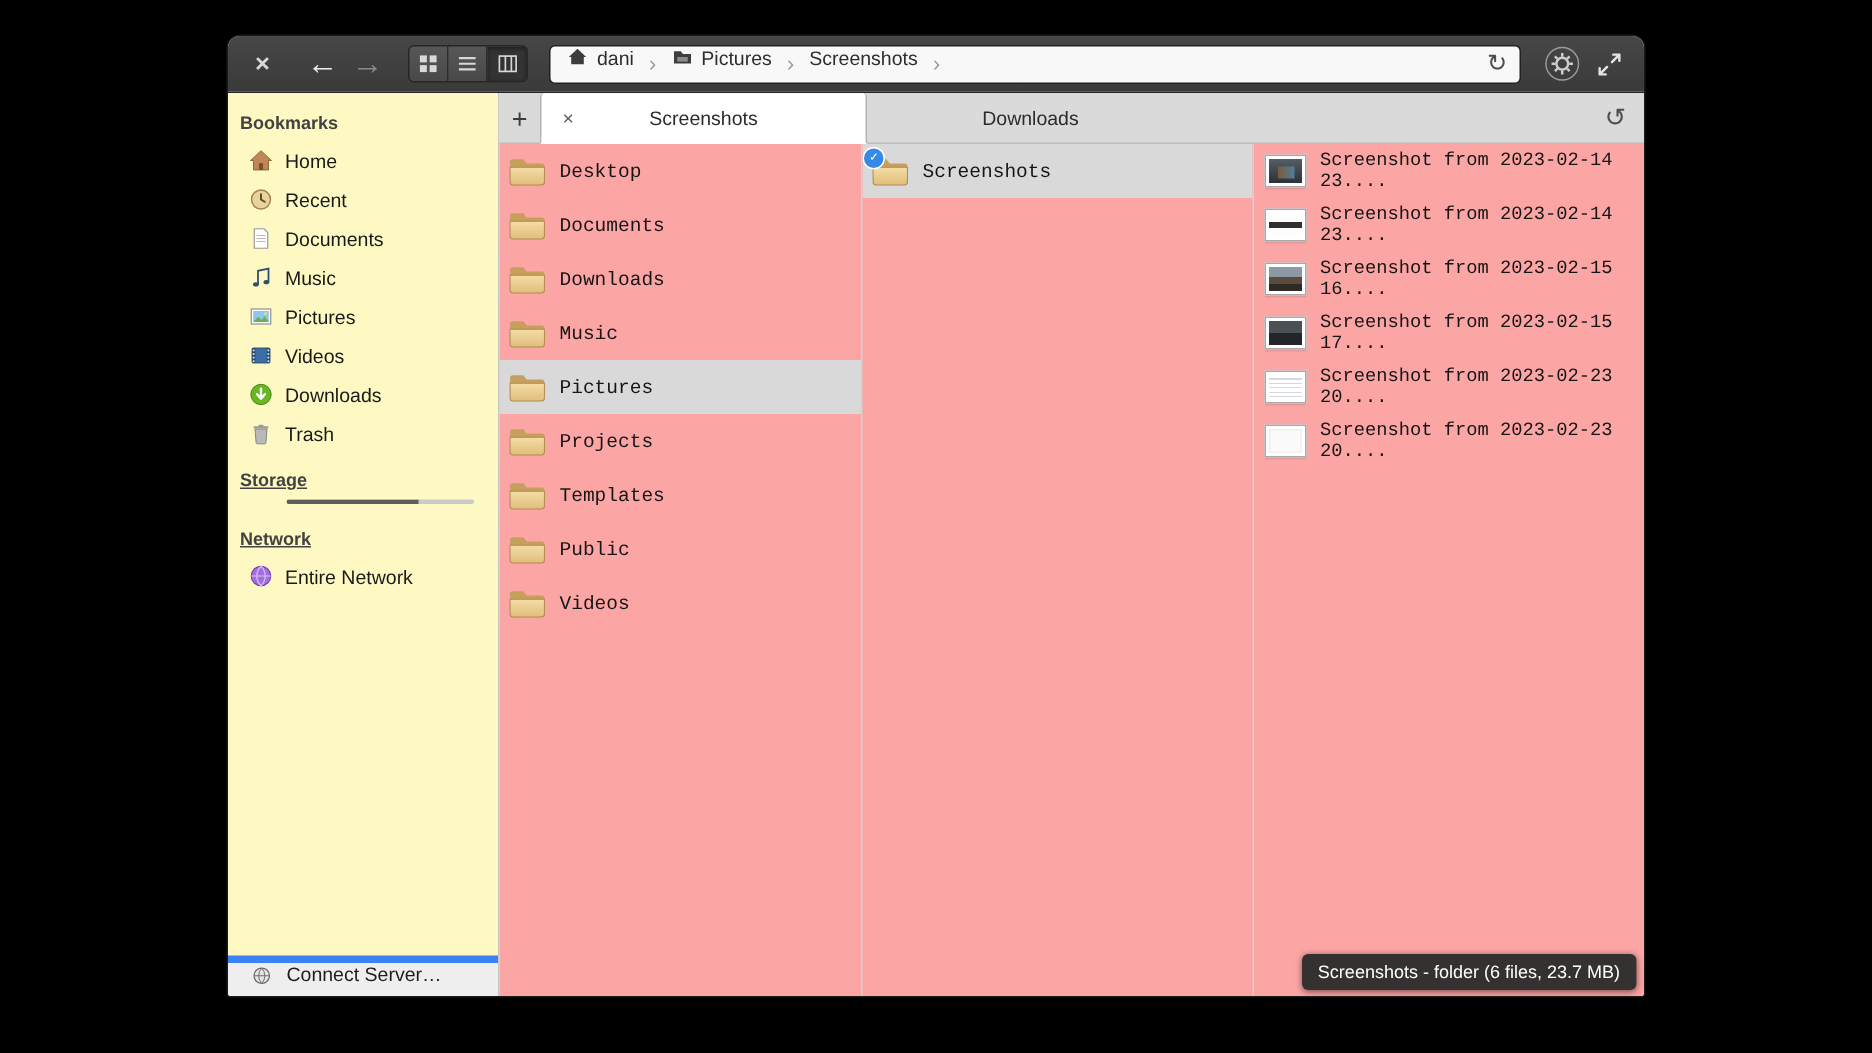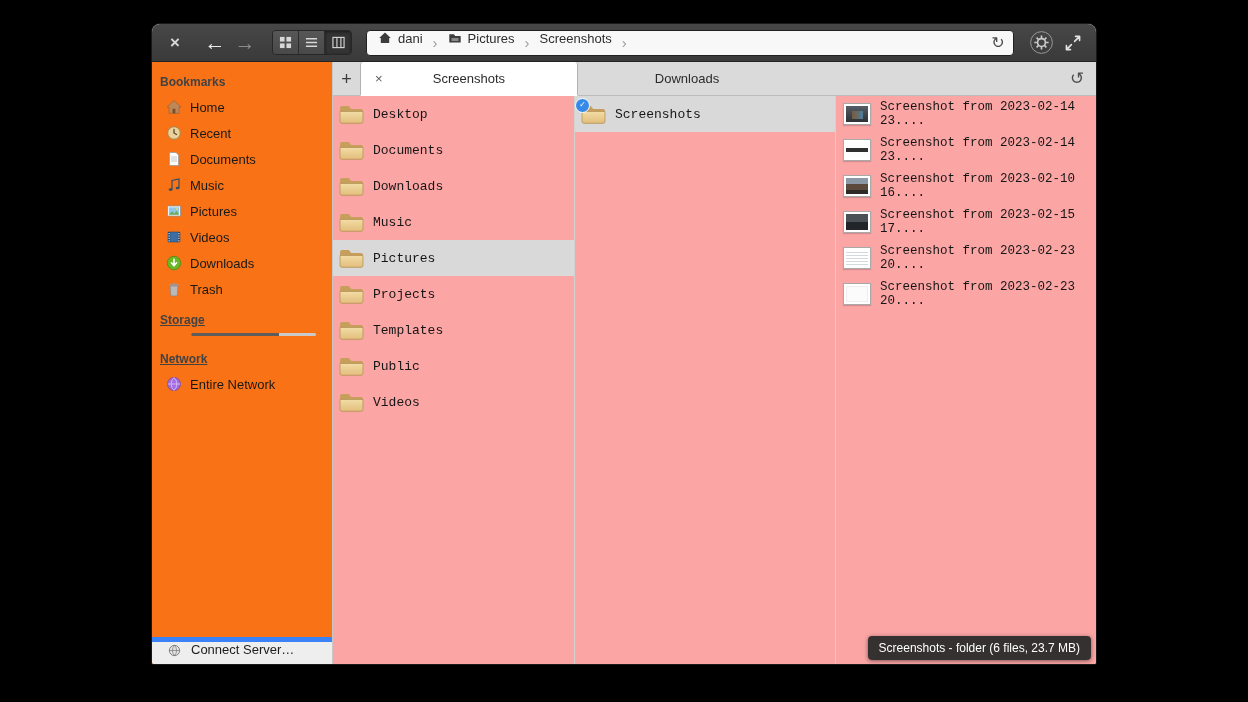--- a/index.html
+++ b/index.html
@@ -52,21 +52,21 @@
   .crumb { display:flex; align-items:flex-start; gap:6px; padding:0 9px; font-size:13px; color:#2d2d2d; height:100%; }
   .crumb-sep { color:#9d9d9d; font-size:15px; padding:0 1px; line-height:1; }
   .refresh-btn { margin-left:auto; width:26px; height:24px; display:flex; align-items:center; justify-content:center; }
   .refresh-glyph { font-size:16px; color:#4c4c4c; line-height:1; }
 
   
   .wbody { flex:1; display:flex; min-height:0; }
 
   
   .sidebar {
-    flex:0 0 181px; width:181px; background:#f97316; border-right:1px solid #c7c7c7;
+    flex:0 0 181px; width:181px; background:#fef9c3; border-right:1px solid #c7c7c7;
     display:flex; flex-direction:column; padding-top:8px; overflow:hidden;
   }
   .side-title { font-size:12px; font-weight:bold; color:#424242; padding:5px 0 5px 8px; }
   .side-title + .side-title, .mt { margin-top:6px;text-decoration:underline; }
   .side-item { display:flex; align-items:center; gap:8px; height:26px; padding-left:13px; font-size:13px; color:#191919; flex:0 0 auto; }
   .side-icon { width:17px; height:17px; flex:0 0 17px; display:flex; align-items:center; justify-content:center; }
   .side-icon svg { display:block; }
   .fs-bar { height:3px; margin:1px 16px 5px 39px; background:#c9c9c9; border-radius:2px; overflow:hidden; }
   .fs-fill { width:70%; height:100%; background:#5d5d5d; }
   .connect {
@@ -448,21 +448,21 @@
           <div class="row file">
             <span class="thumb" data-thumb="desktop-dark"></span>
             <span>Screenshot from 2023-02-14 23....</span>
           </div>
           <div class="row file">
             <span class="thumb" data-thumb="white-bar"></span>
             <span>Screenshot from 2023-02-14 23....</span>
           </div>
           <div class="row file">
             <span class="thumb" data-thumb="photo-landscape"></span>
-            <span>Screenshot from 2023-02-10 16....</span>
+            <span>Screenshot from 2023-02-15 16....</span>
           </div>
           <div class="row file">
             <span class="thumb" data-thumb="photo-dark"></span>
             <span>Screenshot from 2023-02-15 17....</span>
           </div>
           <div class="row file">
             <span class="thumb" data-thumb="doc-grid"></span>
             <span>Screenshot from 2023-02-23 20....</span>
           </div>
           <div class="row file">

